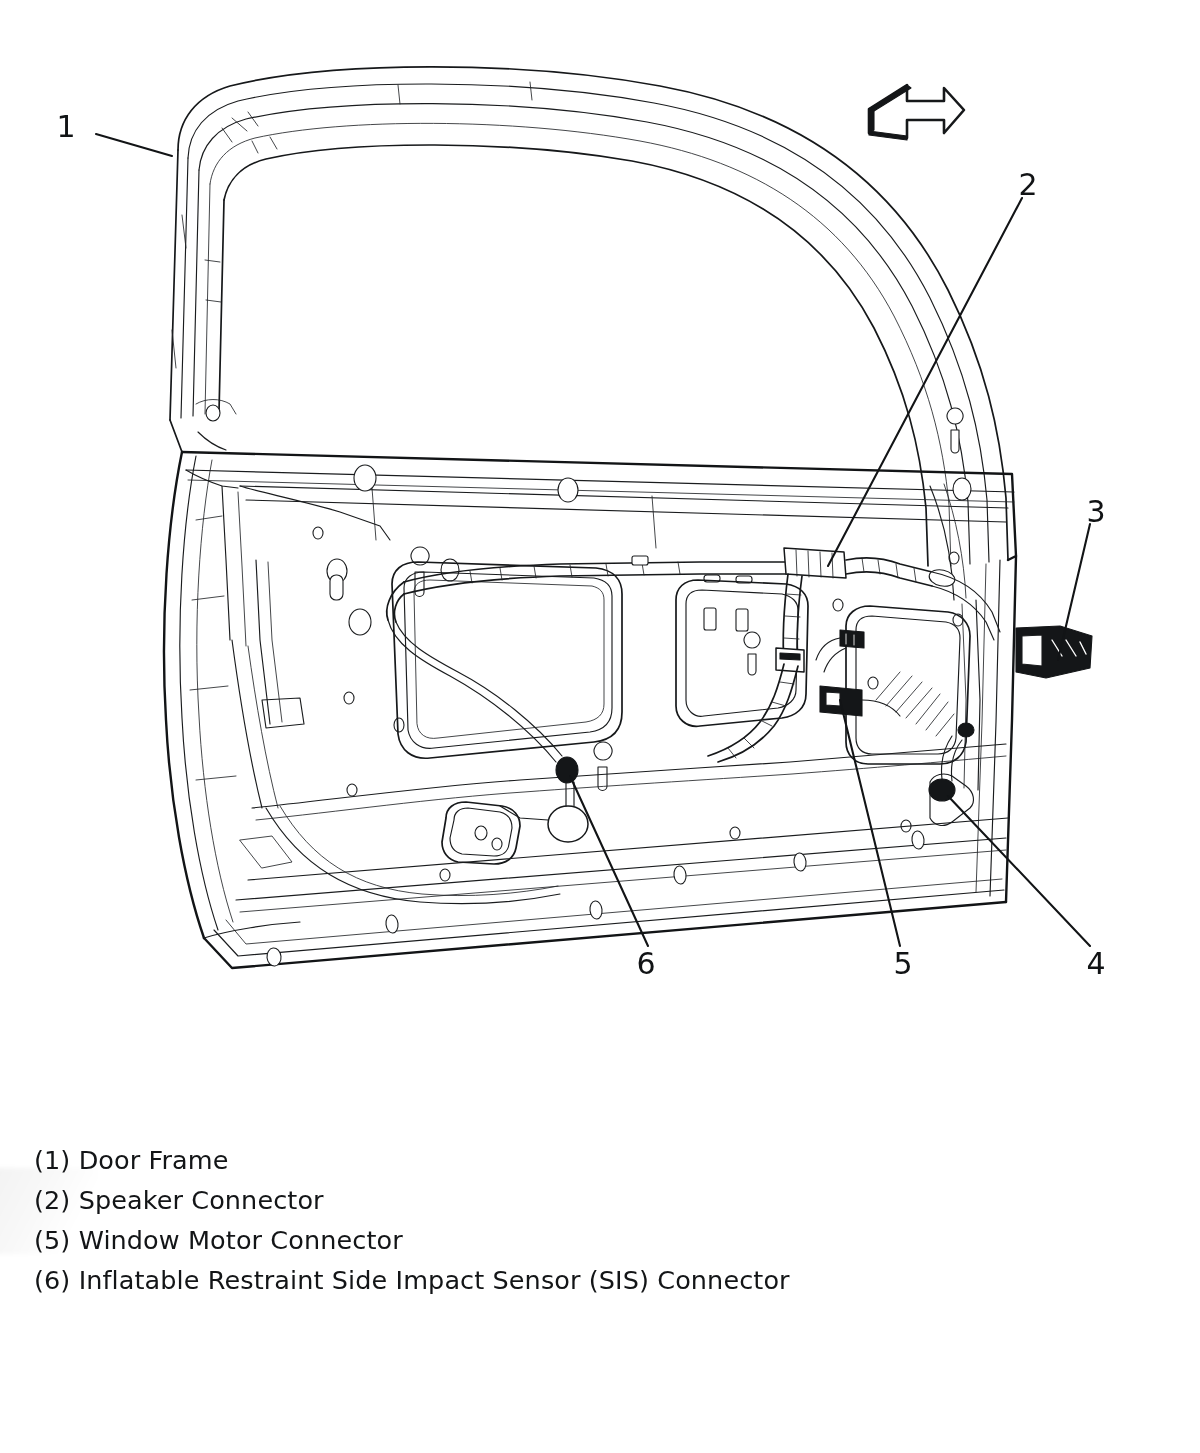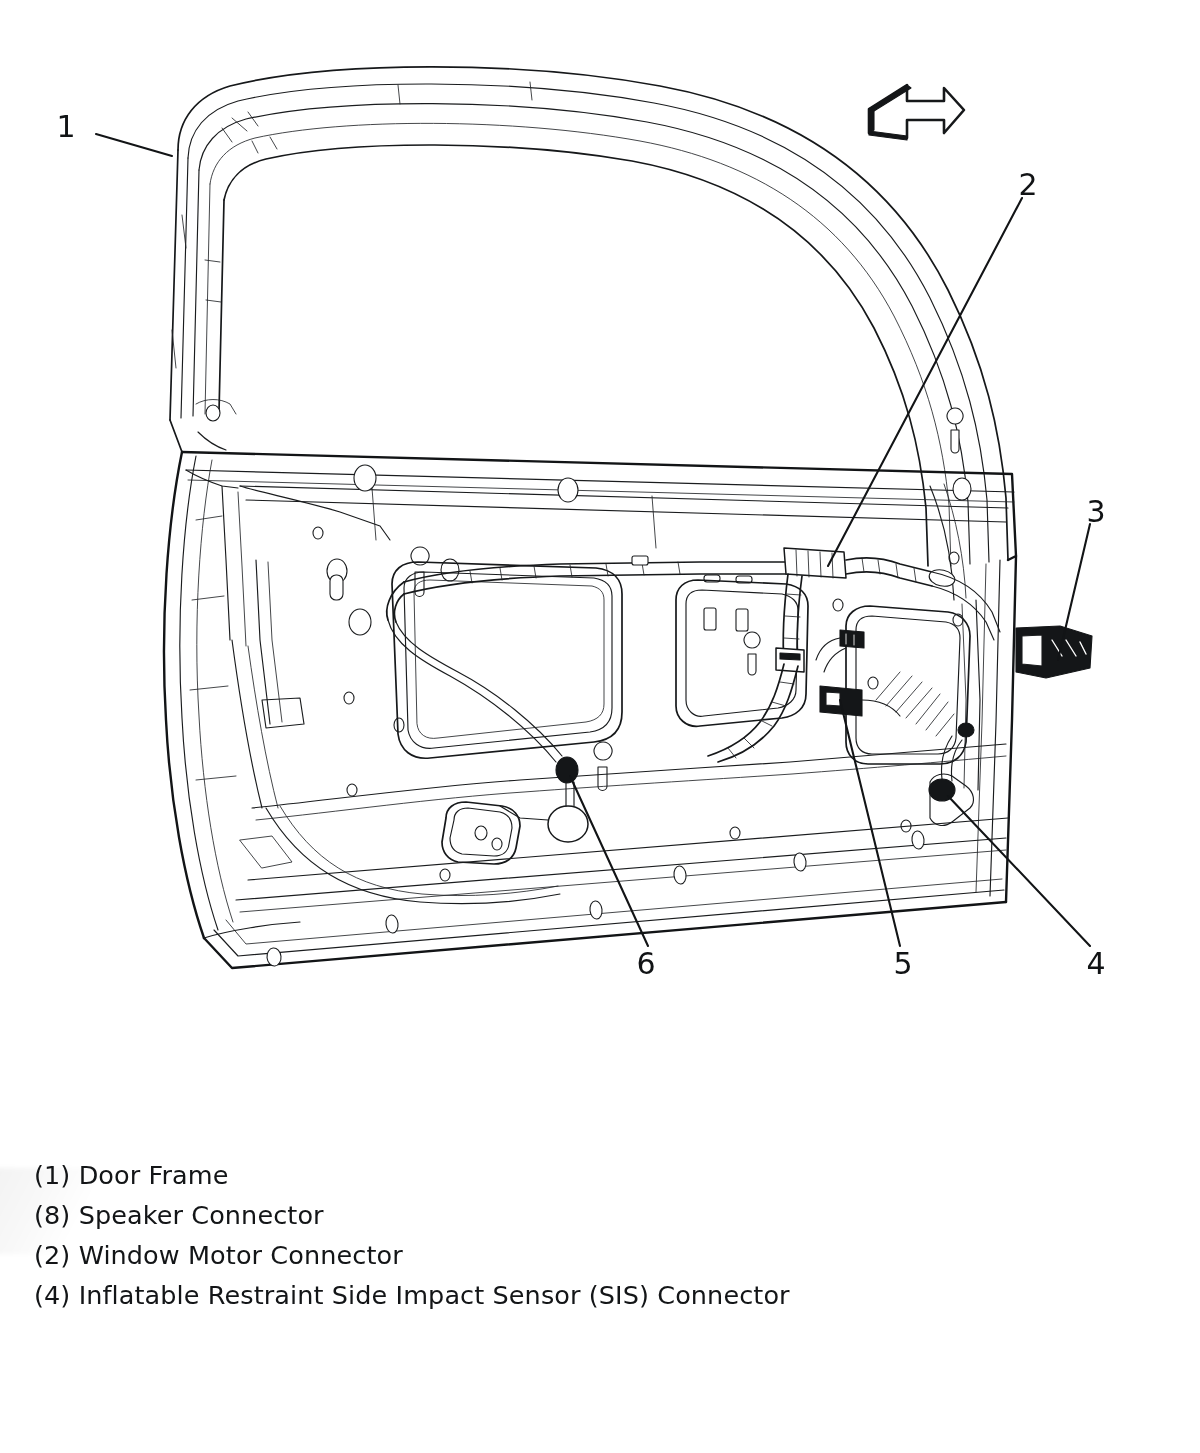--- a/index.html
+++ b/index.html
@@ -98,21 +98,20 @@
     height: 86px;
     background: linear-gradient(118deg, rgba(0,0,0,0.055) 0%, rgba(0,0,0,0.028) 45%, rgba(255,255,255,0) 78%);
     filter: blur(2.2px);
     pointer-events: none;
   }
   .legend {
     position: absolute;
     left: 34px;
     top: 1140px;
     width: 1130px;
-    margin-top: 15px;
   }
   .legend-item {
     font-family: "DejaVu Sans", sans-serif;
     font-size: 25.5px;
     line-height: 40px;
     color: #131517;
     white-space: nowrap;
     letter-spacing: 0.1px;
   }
 </style>
@@ -526,18 +525,18 @@
         <text class="callout-text" x="646" y="974" text-anchor="middle">6</text>
       </g>
 
     </svg>
   </div>
 
   <div class="watermark"></div>
 
   <div class="legend">
     <div class="legend-item">(1) Door Frame</div>
-    <div class="legend-item">(8) Speaker Connector</div>
-    <div class="legend-item">(2) Window Motor Connector</div>
-    <div class="legend-item">(4) Inflatable Restraint Side Impact Sensor (SIS) Connector</div>
+    <div class="legend-item">(2) Speaker Connector</div>
+    <div class="legend-item">(5) Window Motor Connector</div>
+    <div class="legend-item">(6) Inflatable Restraint Side Impact Sensor (SIS) Connector</div>
   </div>
 
 </div>
 
 </body></html>

